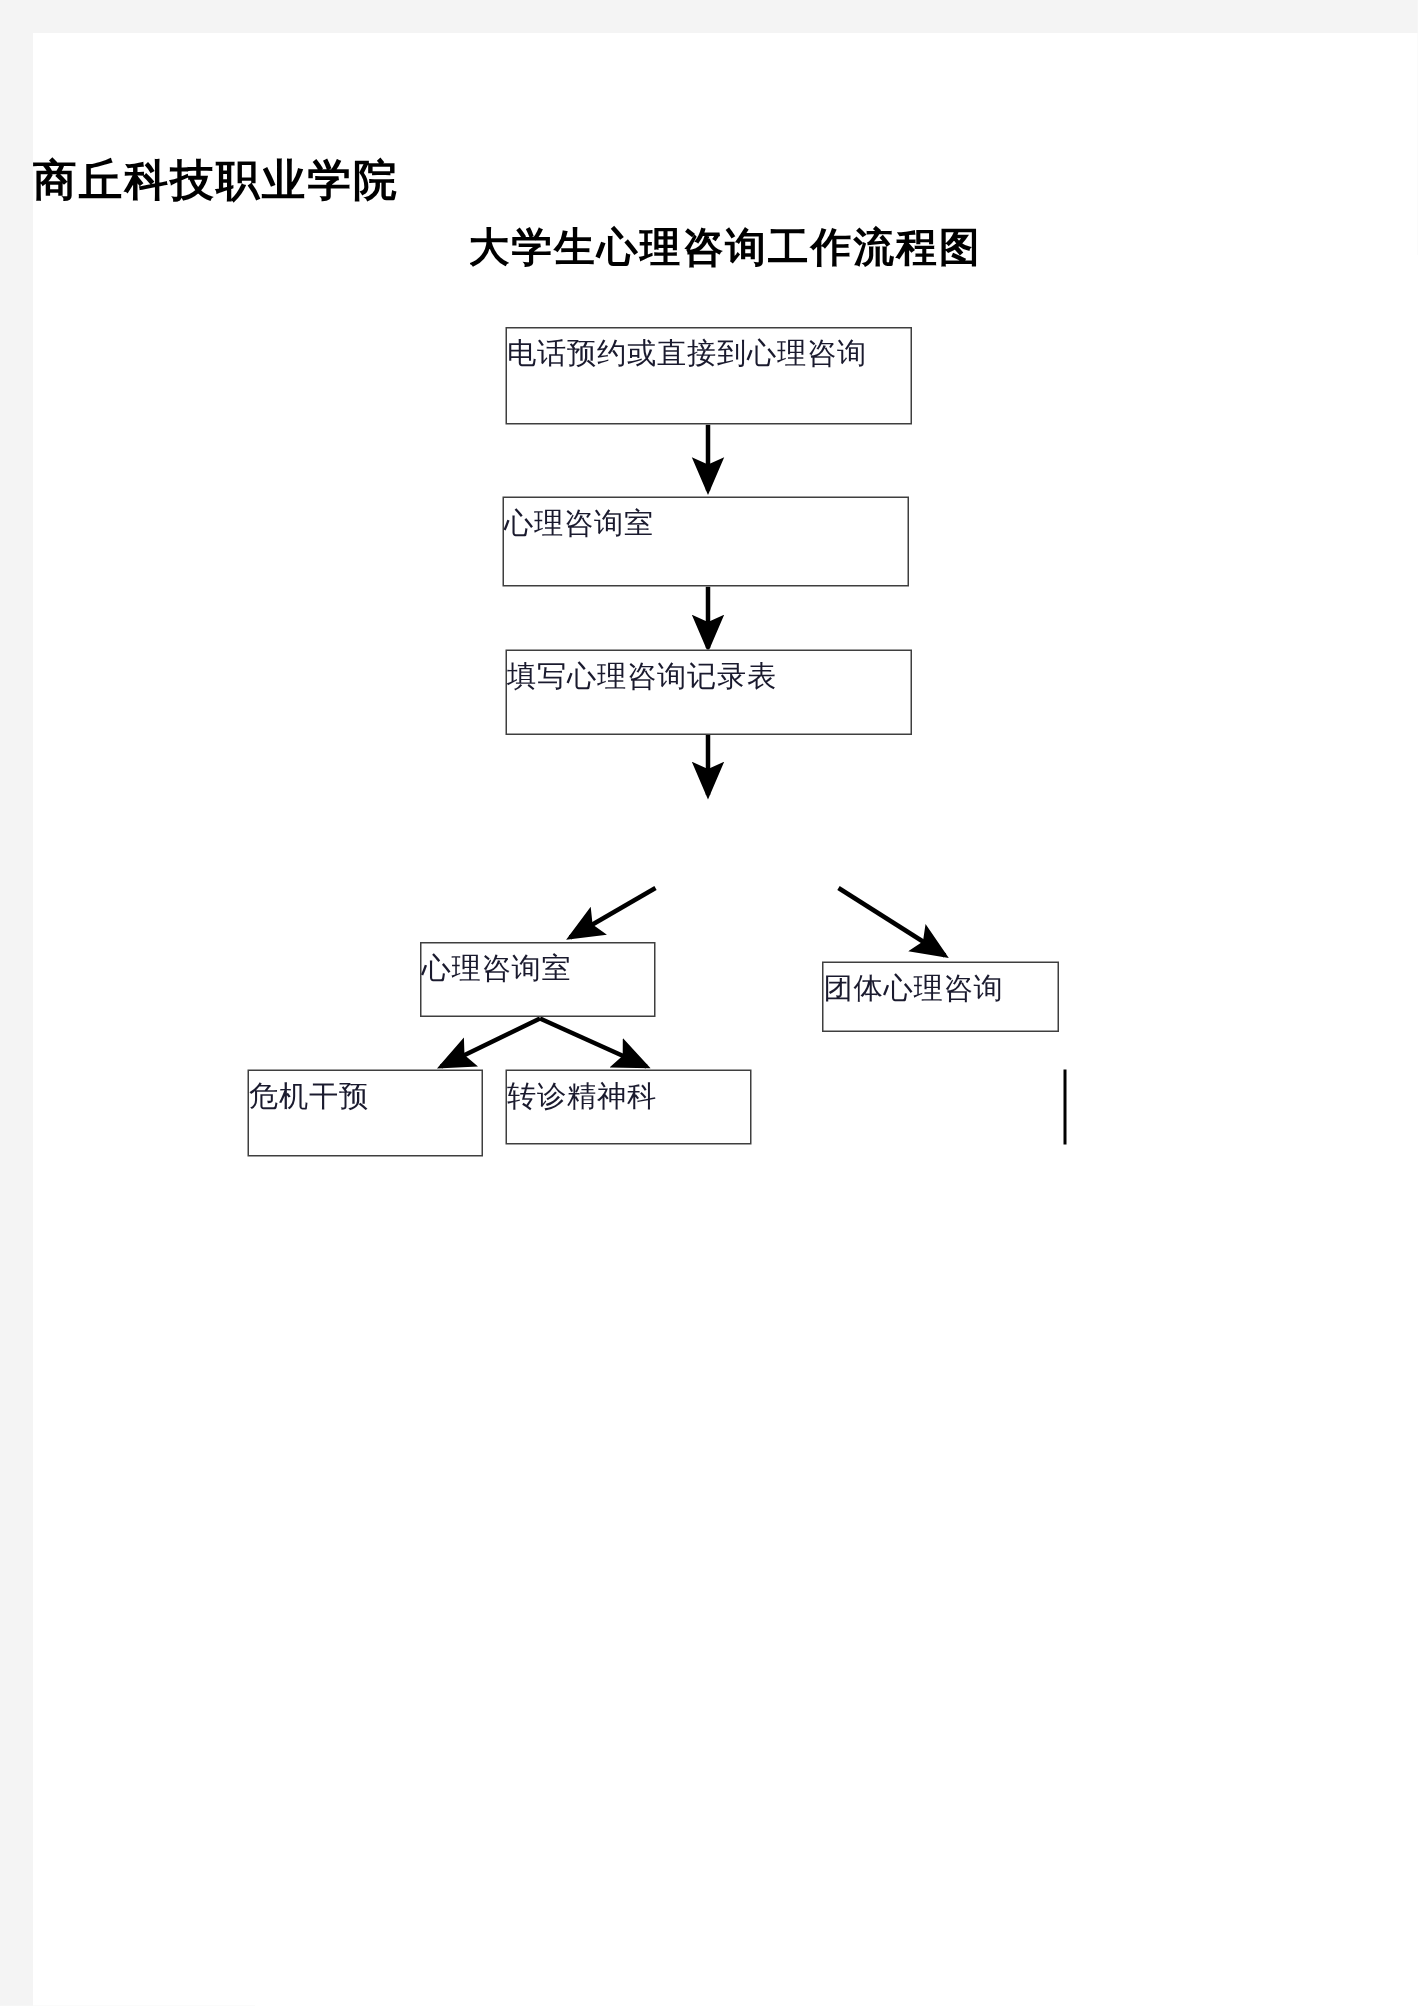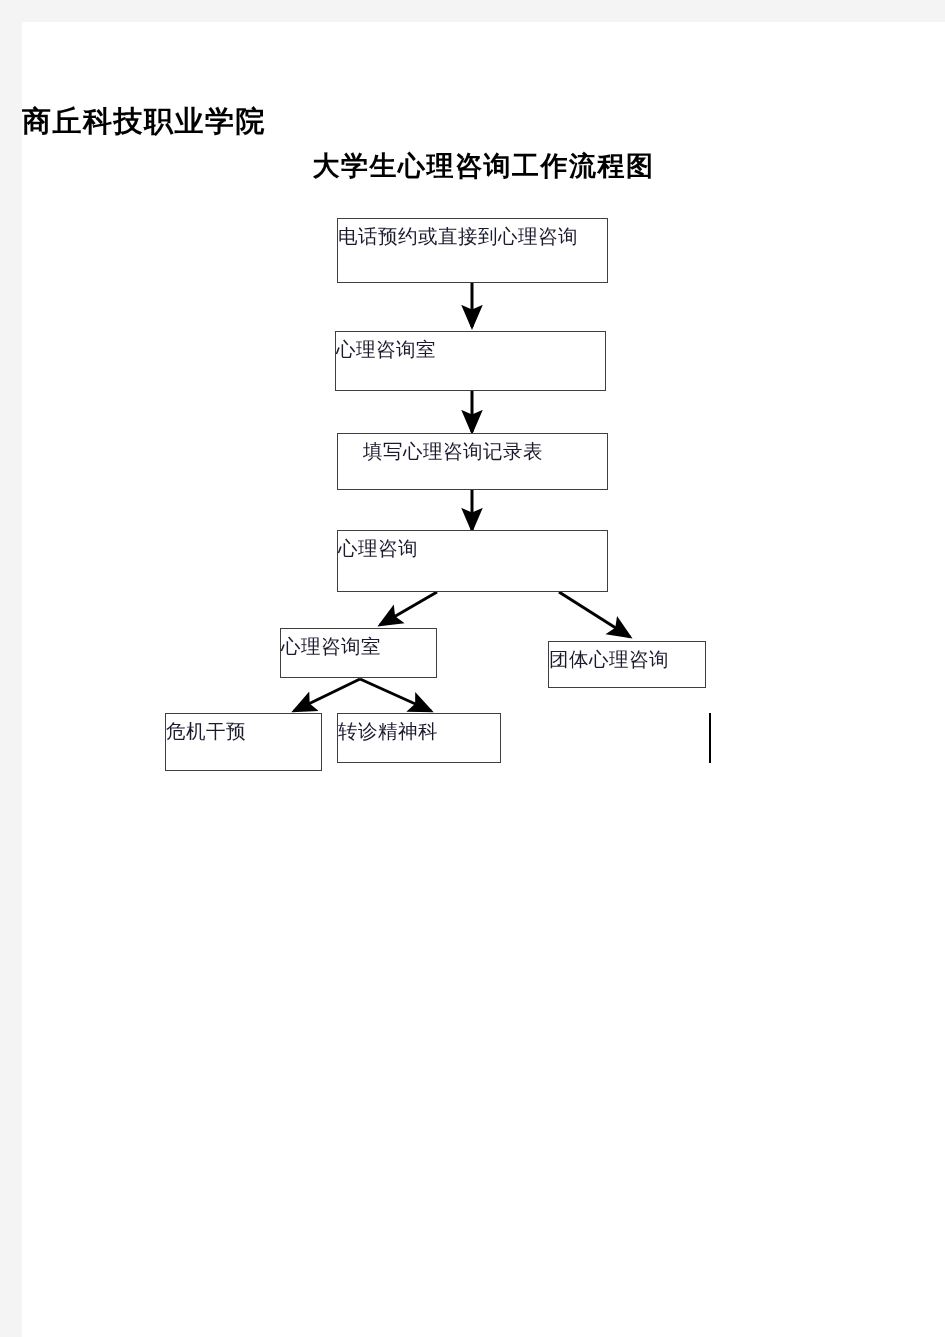--- a/index.html
+++ b/index.html
@@ -118,27 +118,24 @@
     </svg>
 
     <div class="node two-line" style="left:315px; top:196px; width:271px; height:65px;">
       <span>电话预约或直接到心理咨询</span>
     </div>
 
     <div class="node" style="left:313px; top:309px; width:271px; height:60px;">
       <span>心理咨询室</span>
     </div>
 
-    <div class="node" style="left:315px; top:411px; width:271px; height:57px;padding-left:25px;">
+    <div class="node" style="left:315px; top:411px; width:271px; height:57px;">
       <span>填写心理咨询记录表</span>
     </div>
 
-    <div class="node" style="left:315px; top:508px; width:271px; height:62px;">
-      <span>心理咨询</span>
-    </div>
 
     <div class="node" style="left:258px; top:606px; width:157px; height:50px;">
       <span>心理咨询室</span>
     </div>
 
     <div class="node" style="left:526px; top:619px; width:158px; height:47px;">
       <span>团体心理咨询</span>
     </div>
 
     <div class="node" style="left:143px; top:691px; width:157px; height:58px;">

